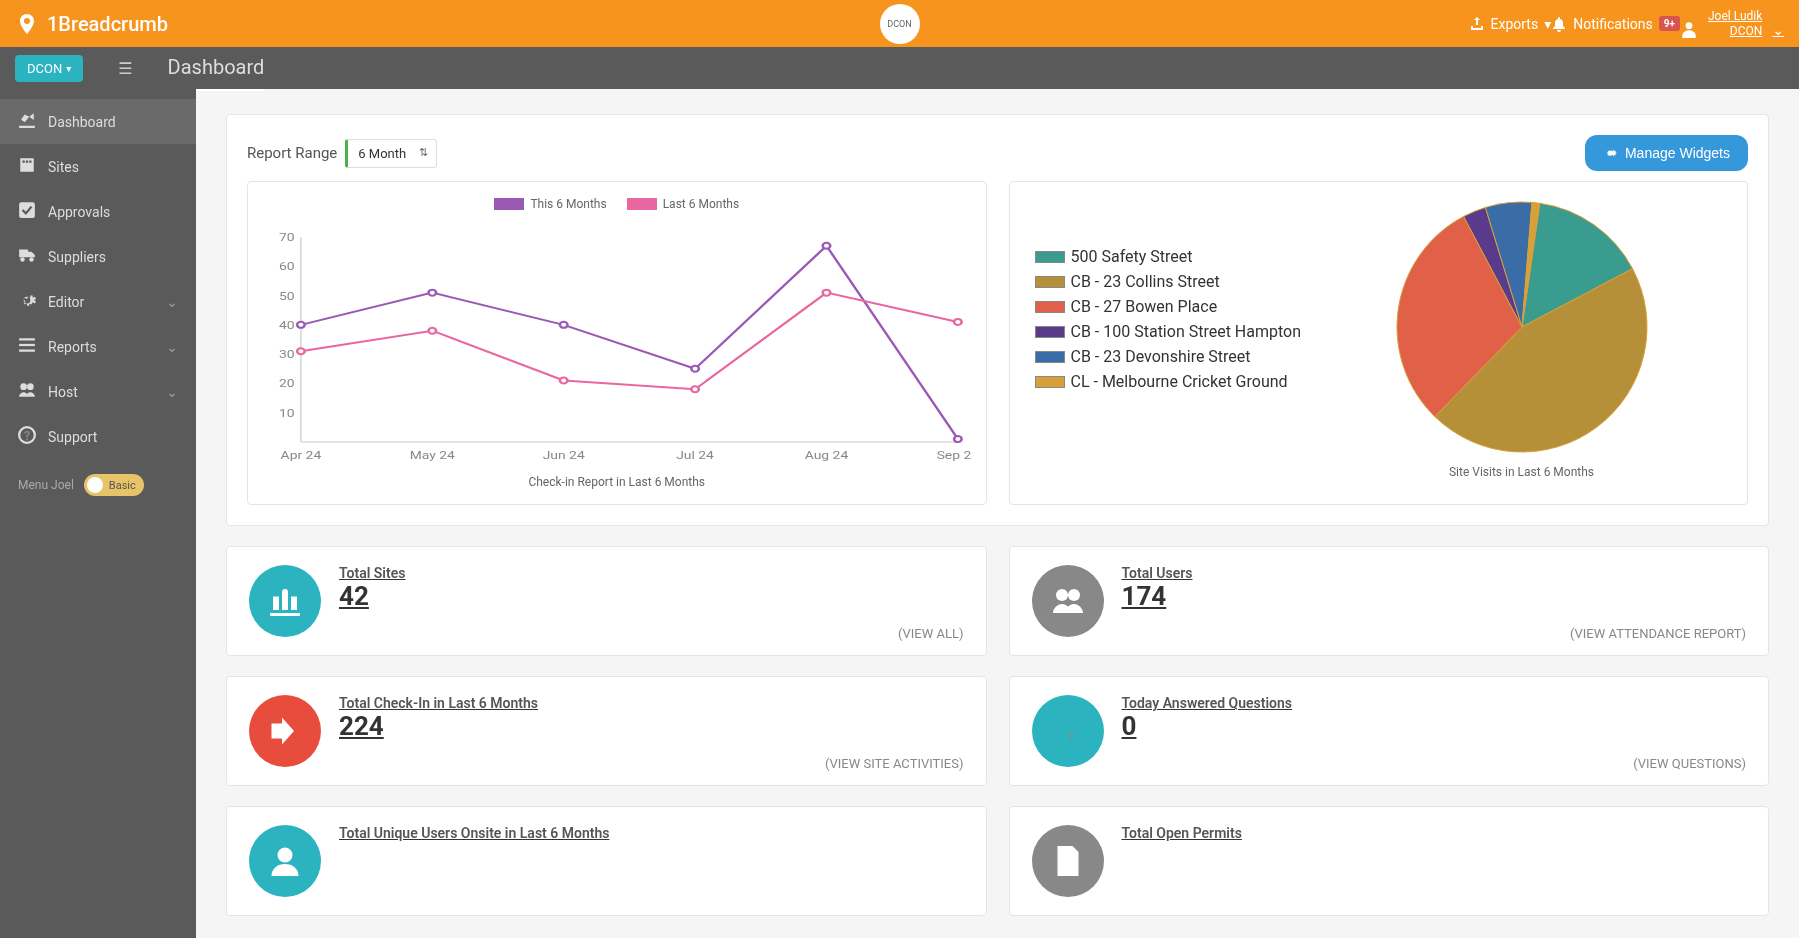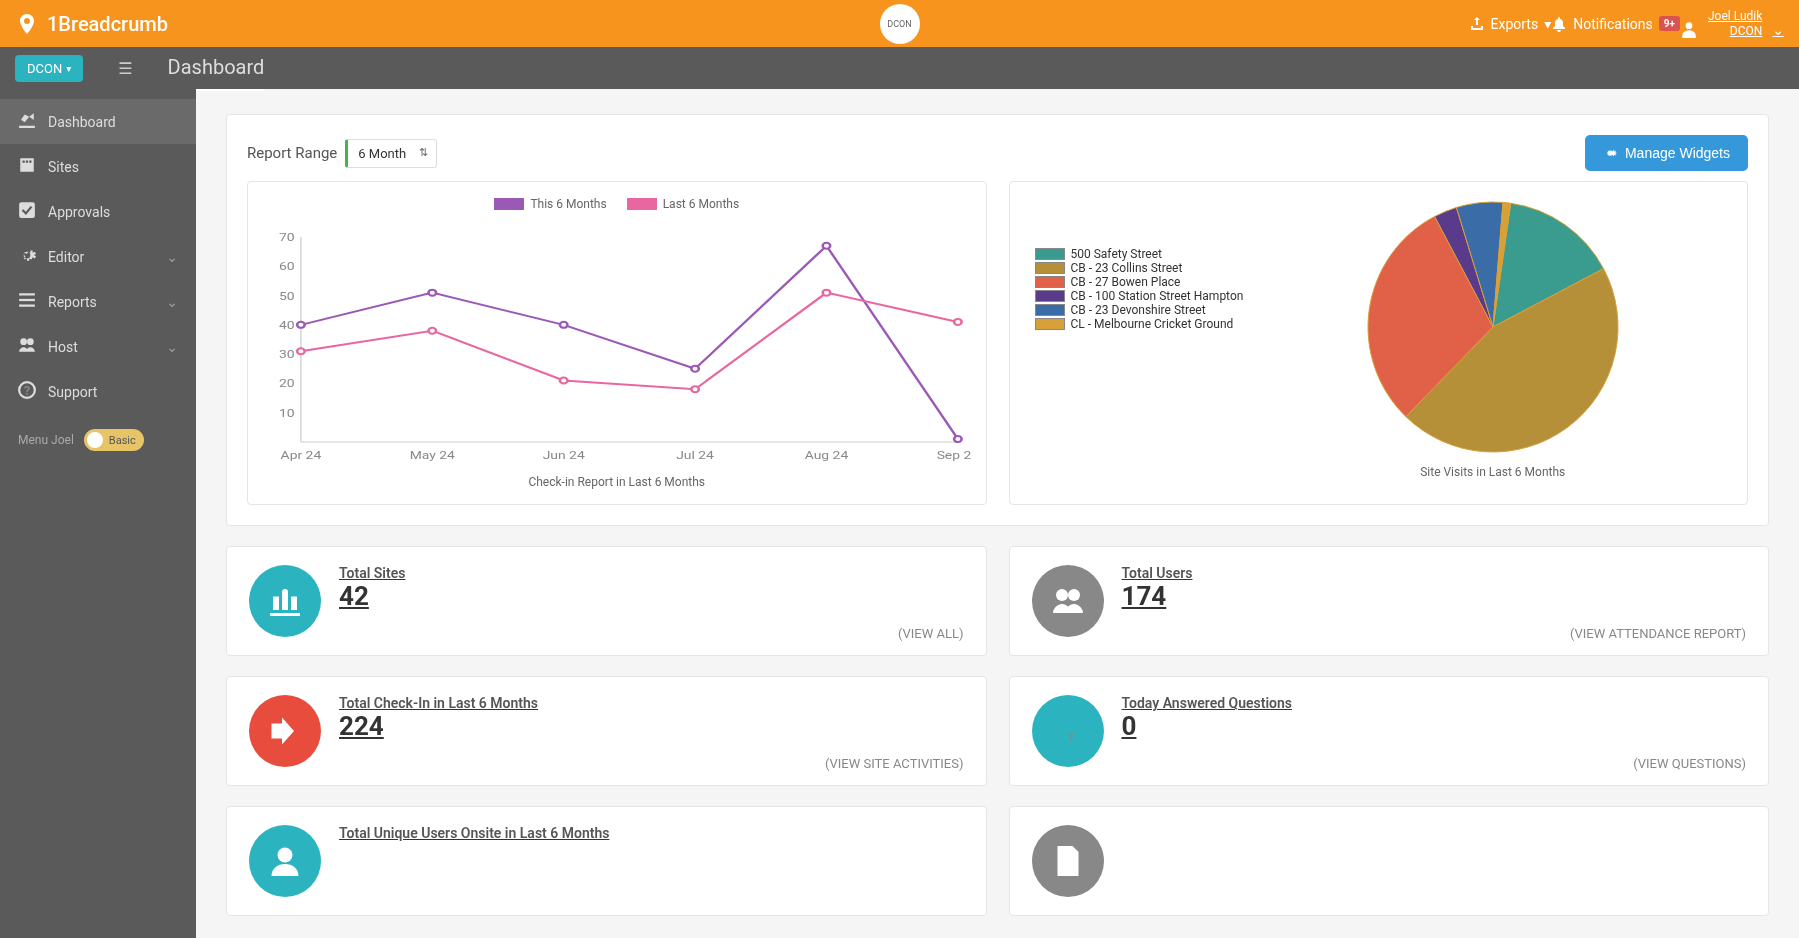--- a/index.html
+++ b/index.html
@@ -25,31 +25,31 @@
 .nav-icon { width: 18px; text-align: center; }
 .menu-type { padding: 15px 18px; display: flex; align-items: center; gap: 10px; font-size: 12px; color: #aaa; }
 .toggle { background: #e8c468; border-radius: 12px; width: 60px; height: 22px; position: relative; display: flex; align-items: center; justify-content: flex-end; padding-right: 8px; font-size: 11px; color: #555; }
 .toggle::before { content: ''; position: absolute; left: 3px; width: 16px; height: 16px; background: #fff; border-radius: 50%; }
 .content { flex: 1; padding: 25px 30px; overflow-y: auto; }
 .card { background: white; border: 1px solid #e5e5e5; border-radius: 4px; margin-bottom: 20px; }
 .controls-row { display: flex; align-items: center; padding: 20px 20px 10px; }
 .controls-row label { font-size: 15px; color: #555; margin-right: 8px; }
 .select-wrap { border: 1px solid #ddd; border-left: 3px solid #4caf50; padding: 6px 30px 6px 10px; font-size: 13px; border-radius: 3px; position: relative; background: white; }
 .select-wrap::after { content: '⇅'; position: absolute; right: 8px; font-size: 11px; color: #666; }
-.btn-primary { background: #3498db; color: white; border: none; padding: 10px 18px; border-radius: 5px; font-size: 14px; cursor: pointer; display: flex; align-items: center; gap: 8px; margin-left: auto; }
+.btn-primary { background: #3498db; color: white; border: none; padding: 10px 18px; border-radius: 12px; font-size: 14px; cursor: pointer; display: flex; align-items: center; gap: 8px; margin-left: auto; }
 .charts-row { display: flex; gap: 22px; padding: 0 0 0 0; }
 .chart-card { background: white; border: 1px solid #e5e5e5; border-radius: 4px; padding: 15px; }
 .chart-left { flex: 1; min-width: 0; }
 .chart-right { flex: 1; min-width: 0; display: flex; }
 .chart-legend-top { display: flex; justify-content: center; gap: 20px; font-size: 12px; color: #666; margin-bottom: 16px; }
 .legend-item { display: flex; align-items: center; gap: 6px; }
 .legend-swatch { width: 30px; height: 12px; }
 .chart-area { height: 240px; position: relative; }
 .chart-title { text-align: center; font-size: 12px; color: #666; margin-top: 8px; }
-.pie-legend { display: flex; flex-direction: column; padding: 50px 10px; font-size: 12px; }
+.pie-legend { display: flex; flex-direction: column; gap: 6px; padding: 50px 10px; font-size: 16px; }
 .pie-legend .legend-item .legend-swatch { width: 30px; height: 12px; border: 1px solid #888; }
 .stats-row { display: flex; gap: 22px; margin-top: 20px; text-decoration: underline; }
 .stat-card { flex: 1; background: white; border: 1px solid #e5e5e5; border-radius: 4px; padding: 18px 22px; display: flex; gap: 18px; position: relative; }
 .stat-icon { width: 72px; height: 72px; border-radius: 50%; display: flex; align-items: center; justify-content: center; color: white; font-size: 32px; }
 .stat-body { flex: 1; }
 .stat-label { font-size: 14px; color: #555; font-weight: 600; }
 .stat-value { font-size: 26px; font-weight: 700; color: #333; }
 .stat-link { position: absolute; right: 22px; bottom: 14px; font-size: 13px; color: #888; cursor: pointer; }
 .icon-blue { background: #2bb3c0; }
 .icon-gray { background: #888; }
@@ -130,20 +130,30 @@
       <span>Sites</span>
     </div>
     <div class="nav-item">
       <span class="nav-icon">
         <svg width="18" height="18" viewBox="0 0 16 16" fill="#ddd">
             <rect x="1" y="1" width="14" height="14" rx="2"></rect>
             <path d="M4 8l3 3 5-6" stroke="#5a5a5a" stroke-width="2" fill="none"></path>
           </svg>
       </span>
       <span>Approvals</span>
+    </div>
+    <div class="nav-item">
+      <span class="nav-icon">
+        <svg width="18" height="18" viewBox="0 0 16 16" fill="#ddd">
+            <path d="M1 3h8v7H1zM9 5h3l3 3v2H9z"></path>
+            <circle cx="4" cy="12" r="2"></circle>
+            <circle cx="12" cy="12" r="2"></circle>
+          </svg>
+      </span>
+      <span>Suppliers</span>
     </div>
     <div class="nav-item">
       <span class="nav-icon">
         <svg width="18" height="18" viewBox="0 0 16 16" fill="#ddd">
             <path d="M8 5a3 3 0 100 6 3 3 0 000-6zM14 8l2 1-1 2-2-1-1 2-2-1v2H8v-2l-2 1-1-2 2-1-2-1 1-2 2 1 1-2 2 1V4h2v2l2-1 1 2-2 1 2 1z"></path>
           </svg>
       </span>
       <span>Editor</span>
       <span class="chevron">⌄</span>
     </div>
@@ -359,18 +369,22 @@
           <div class="stat-value"></div>
         </div>
 
       </div>
           <div class="stat-card">
         <div class="stat-icon icon-gray">
               <svg width="36" height="36" viewBox="0 0 24 24" fill="white">
                 <path d="M5 2h10l4 4v16H5z"></path>
               </svg>
             </div>
+        <div class="stat-body">
+          <div class="stat-label">Total Open Permits</div>
+          <div class="stat-value"></div>
+        </div>
 
       </div>
         </div>
       </div>
   </div>
 </div>
 
 </body></html>

